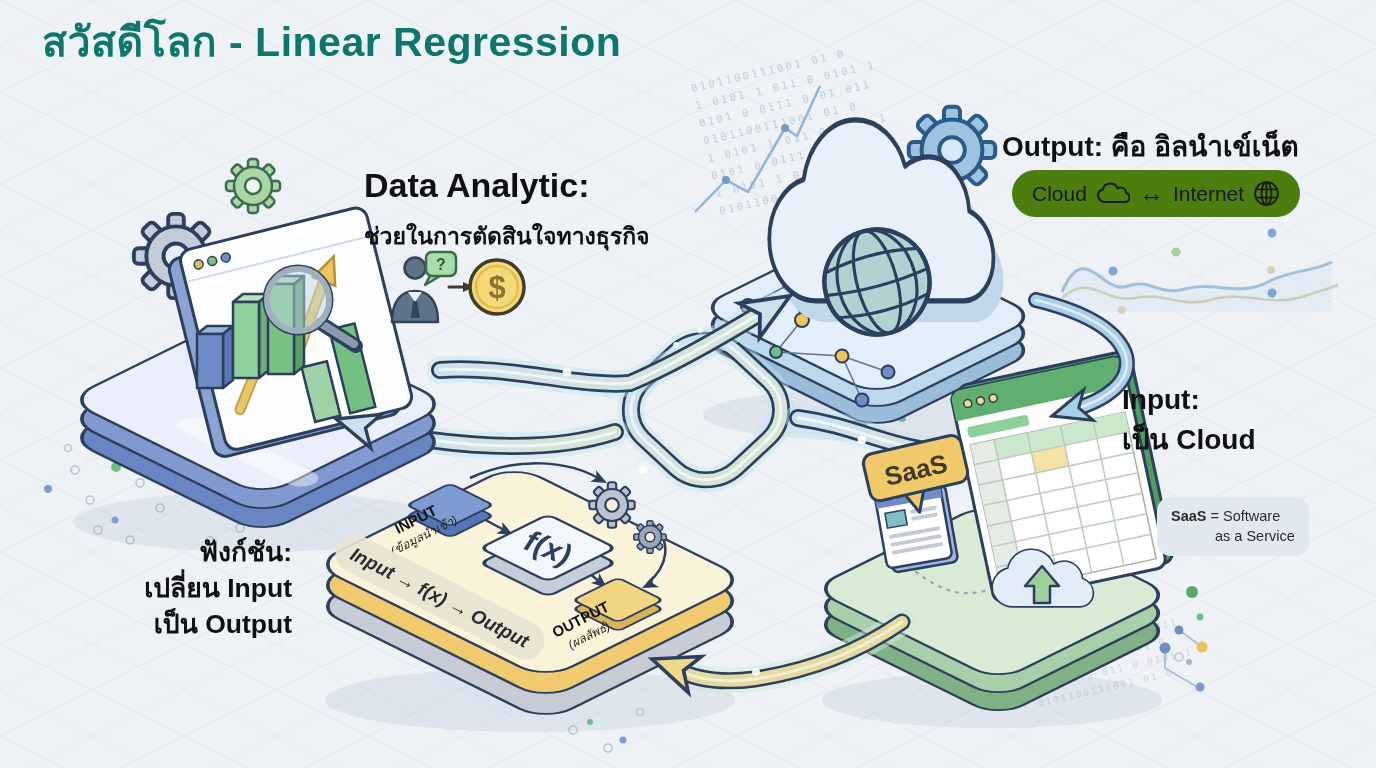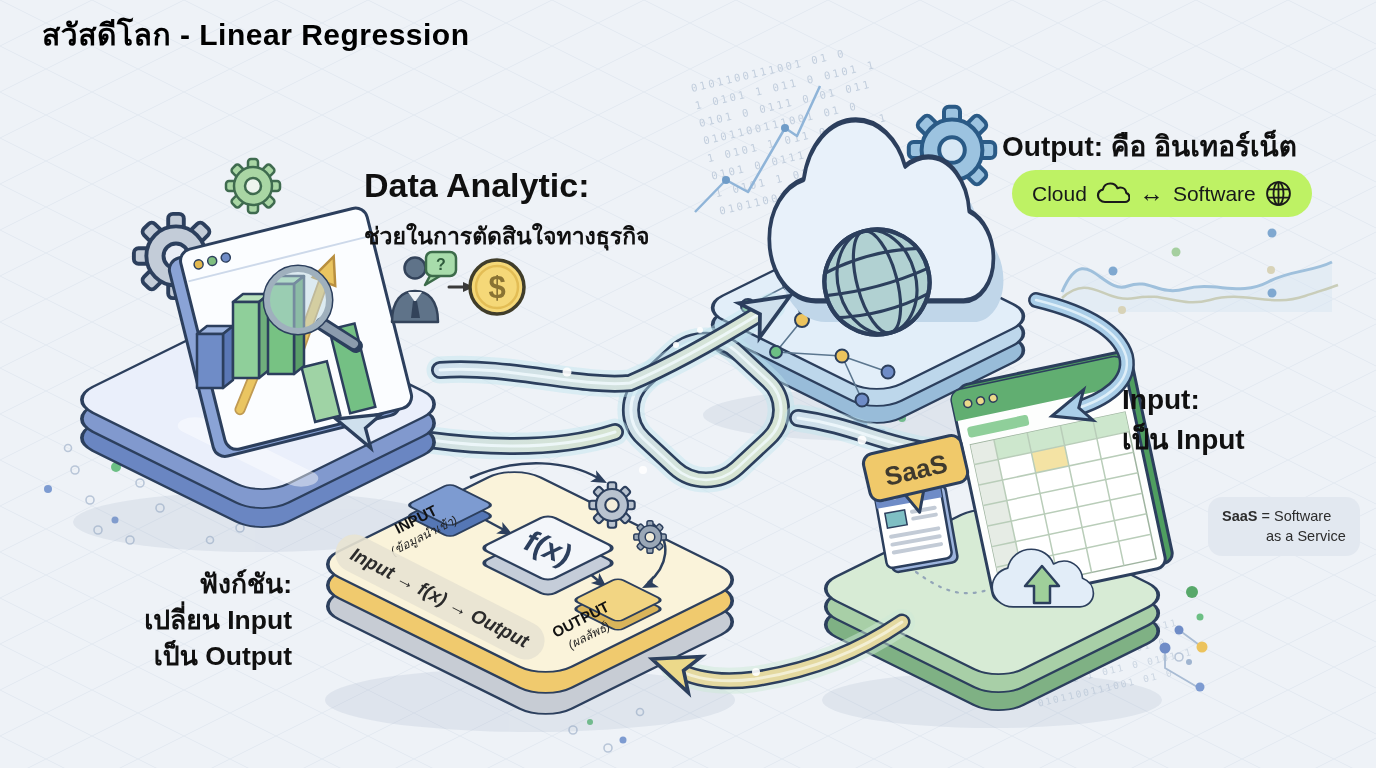--- a/index.html
+++ b/index.html
@@ -2,34 +2,34 @@
 <html><head>
 <meta charset="utf-8">
 <style>
   html,body{margin:0;padding:0;background:#e7ecf3;}
   .stage{position:relative;width:1376px;height:768px;overflow:hidden;
          font-family:"Liberation Sans",sans-serif;background:#eef2f7;}
   .stage svg.scene{position:absolute;left:0;top:0;}
   svg text{font-family:"Liberation Sans",sans-serif;}
   svg text.mono{font-family:"DejaVu Sans Mono",monospace;}
   .ov{position:absolute;color:#101010;}
-  .title{left:42px;top:14px;font-size:30px;font-weight:800;color:#000000;line-height:1.38;letter-spacing:.5px;}
+  .title{left:42px;top:14px;font-size:41px;font-weight:800;color:#0f766e;line-height:1.38;letter-spacing:.5px;}
   .da-label{left:364px;top:166px;}
   .da-label .h{font-size:34px;font-weight:800;}
   .da-label .s{font-size:23px;font-weight:700;margin-top:13px;}
   .cloud-label{left:1002px;top:124px;font-size:28px;font-weight:800;}
-  .pill{display:flex;align-items:center;gap:9px;background:#bef264;border-radius:24px;
+  .pill{display:flex;align-items:center;gap:9px;background:#4d7c0f;border-radius:24px;
         padding:0 20px;height:47px;font-size:21px;color:#17181a;text-align:right;}
   .cloud-pill{left:1012px;top:170px;}
   .gs-label{left:1122px;top:380px;font-size:28px;font-weight:800;line-height:1.42;}
-  .saas-pill{left:1208px;top:497px;background:#e2e8f0;border-radius:14px;padding:9px 14px;
+  .saas-pill{left:1157px;top:497px;background:#e2e8f0;border-radius:14px;padding:9px 14px;
              font-size:14.5px;color:#2c2c2c;line-height:1.4;}
   .saas-pill b{font-weight:800;}
   .saas-pill .l2{padding-left:44px;}
-  .fn-label{left:36px;top:534px;width:256px;text-align:right;font-size:26.5px;font-weight:800;line-height:1.36;margin-top:32px;}
+  .fn-label{left:36px;top:534px;width:256px;text-align:right;font-size:26.5px;font-weight:800;line-height:1.36;}
 </style>
 </head>
 <body>
 
 <div class="stage">
 
 <svg class="scene" width="1376" height="768" viewBox="0 0 1376 768">
   <defs>
     <pattern id="isogrid" width="92" height="46" patternUnits="userSpaceOnUse">
       <path d="M0 0 L92 46 M0 46 L92 0" stroke="#dde5ee" stroke-width="1" fill="none"></path>
@@ -413,42 +413,42 @@
 <div class="ov title">
   <div>สวัสดีโลก - Linear Regression</div>
 </div>
 
 <div class="ov da-label">
   <div class="h">Data Analytic:</div>
   <div class="s">ช่วยในการตัดสินใจทางธุรกิจ</div>
 </div>
 
 <div class="ov cloud-label">
-  <span>Output:</span><span> คือ อินเทอร์เน็ต</span>
+  <span>Output:</span><span> คือ อิลนำเข์เน็ต</span>
 </div>
 
 <div class="ov pill cloud-pill">
   <span>Cloud</span>
   <svg width="34" height="23" viewBox="0 0 34 23">
         <path d="M9 20 C5 20 2 17 2 13.5 C2 10.6 4 8.2 6.8 7.6 C7.5 4 10.6 1.5 14.3 1.5 C17.5 1.5 20.3 3.4 21.5 6.2 C22.4 5.8 23.4 5.5 24.4 5.5 C27.5 5.5 30 7.9 30.3 10.9 C32.4 11.7 33.5 13.4 33.5 15.5 C33.5 18 31.5 20 29 20 Z" fill="none" stroke="#1a1a1a" stroke-width="2.2" stroke-linejoin="round"></path>
       </svg>
   <span style="font-size:25px;">↔</span>
-  <span>Software</span>
+  <span>Internet</span>
   <svg width="27" height="27" viewBox="0 0 26 26">
         <g stroke="#1a1a1a" stroke-width="1.8" fill="none">
           <circle cx="13" cy="13" r="11"></circle>
           <ellipse cx="13" cy="13" rx="4.8" ry="11"></ellipse>
           <path d="M2.6 9 H23.4 M2.6 17 H23.4 M13 2 V24"></path>
         </g>
       </svg>
 </div>
 
 <div class="ov gs-label">
   <div>Input:</div>
-  <div>เป็น Input</div>
+  <div>เป็น Cloud</div>
 </div>
 
 <div class="ov saas-pill">
   <div><b>SaaS</b><span> = Software</span></div>
   <div class="l2">as a Service</div>
 </div>
 
 <div class="ov fn-label">
   <div>ฟังก์ชัน:</div>
   <div>เปลี่ยน Input</div>

